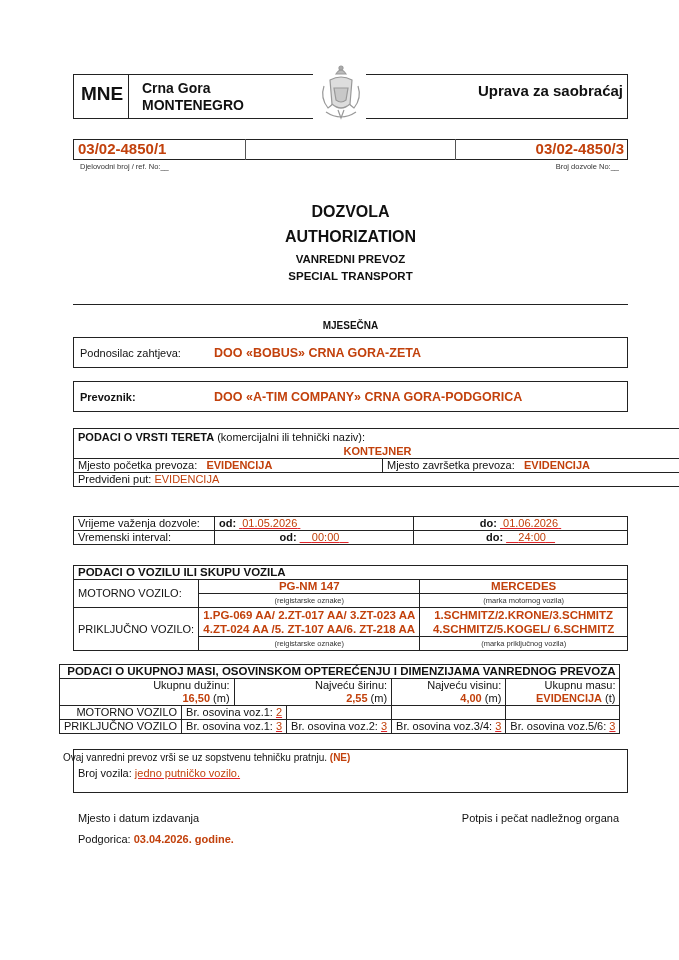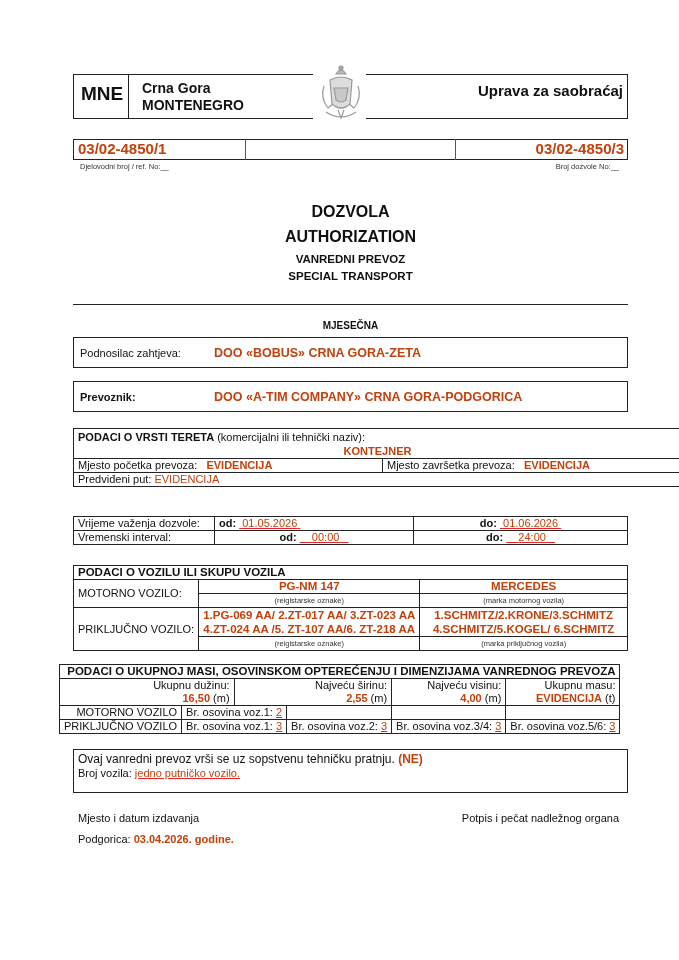--- a/index.html
+++ b/index.html
@@ -48,21 +48,21 @@
   
   table.t { position: absolute; border-collapse: collapse; font-size: 11px; }
   table.t td { border: 1px solid #222; padding: 0 4px; height: 13px; line-height: 13px; white-space: nowrap; }
   .ul { text-decoration: underline; text-decoration-color: #e0252b; }
 
   #cargo { left: 73px; top: 428px; width: 609px; }
   #validity { left: 73px; top: 516px; width: 555px; }
   #vehicle { left: 73px; top: 565px; width: 555px; }
   #dims { left: 59px; top: 664px; width: 555px; text-align: right; }
   #escort-box { left: 73px; top: 749px; width: 555px; height: 44px; }
-  #escort-l1 { left: 78px; top: 752px; font-size: 12px; }
+  #escort-l1 { left: 63px; top: 752px; font-size: 10px; }
   #escort-l2 { left: 78px; top: 767px; font-size: 11px; }
   #place-lbl { left: 78px; top: 812px; font-size: 11px; }
   #sign-lbl { right: 60px; top: 812px; font-size: 11px; }
   #place-val { left: 78px; top: 833px; font-size: 11px; }
   .sub { font-size: 7.5px; color: #333; text-align: center; }
 </style>
 </head>
 <body>
 
 <div class="abs" id="hdr-left"></div>

